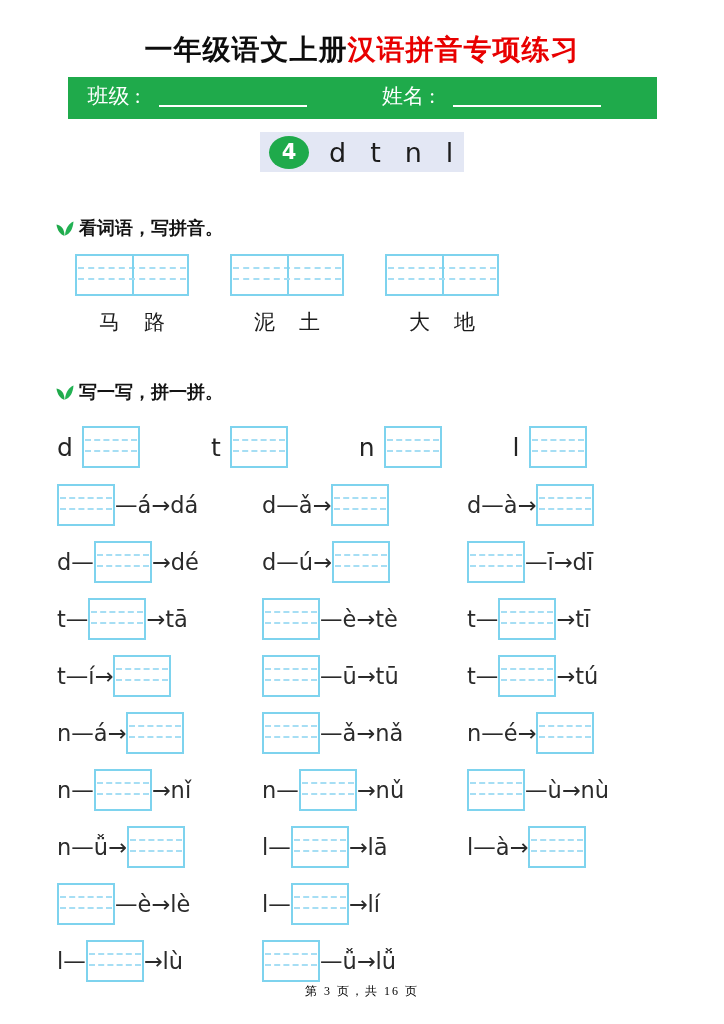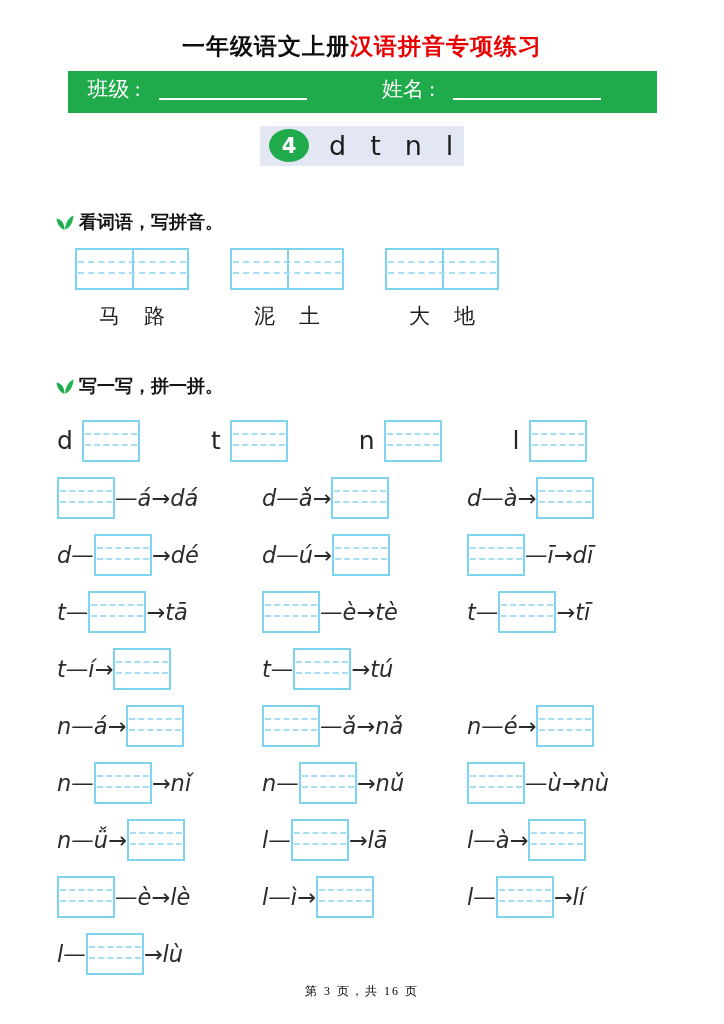--- a/index.html
+++ b/index.html
@@ -13,21 +13,21 @@
   *{box-sizing:border-box;}
   html,body{margin:0;padding:0;}
   body{
     width:724px;height:1024px;background:#ffffff;position:relative;overflow:hidden;
     font-family:"DejaVu Sans",sans-serif;color:var(--ink);
   }
   
   .title{
     margin:32px 0 0;text-align:center;
     font-family:"Liberation Serif",serif;font-weight:900;
-    font-size:23px;letter-spacing:1px;color:#0d0d0d;line-height:1.3;
+    font-size:28px;letter-spacing:1px;color:#0d0d0d;line-height:1.3;
   }
   .title .t-red{color:var(--red);}
   
   .info-bar{
     margin:9px auto 0;width:589px;height:42px;background:var(--green);
     display:flex;align-items:center;
   }
   .info-field{flex:1;display:flex;align-items:flex-end;padding:4px 14px 8px 20px;gap:8px;}
   .info-label{color:#ffffff;font-family:"Liberation Serif",serif;font-size:21px;line-height:1;white-space:pre;}
   .blank-line{width:148px;height:16px;border-bottom:2px solid #ffffff;margin-left:10px;}
@@ -64,21 +64,21 @@
   .word-row{margin:14px 0 0 75px;display:flex;gap:41px;}
   .word-col{width:114px;}
   .word-chars{
     display:flex;justify-content:space-evenly;margin-top:12px;
     font-family:"Liberation Serif",serif;font-size:21px;color:#1c1c1c;
   }
   
   .letter-row{margin:22px 0 0 57px;display:flex;gap:71px;}
   .letter-item{display:flex;align-items:center;gap:9px;font-size:25px;color:#242424;}
   
-  .blend-grid{margin:8px 8px 0 57px;font-style:italic;}
+  .blend-grid{margin:8px 8px 0 57px;}
   .blend-row{display:flex;height:57px;align-items:center;}
   .blend-cell{width:205px;display:flex;align-items:center;font-size:22.5px;color:#2b2b2b;}
   .blend-cell span{white-space:pre;line-height:1;}
   
   .footer{
     position:absolute;left:0;right:0;bottom:24px;text-align:center;
     font-family:"Liberation Serif",serif;font-size:12px;letter-spacing:2px;color:#000000;
   }
 </style>
 </head>
@@ -225,20 +225,24 @@
         <div class="pybox small"></div>
         <span>→tī</span>
       </div>
     </div>
     <div class="blend-row">
       <div class="blend-cell">
         <span>t—í→</span>
         <div class="pybox small"></div>
       </div>
       <div class="blend-cell">
+        <div class="pybox small"></div>
+        <span>—ū→tū</span>
+      </div>
+      <div class="blend-cell">
         <span>t—</span>
         <div class="pybox small"></div>
         <span>→tú</span>
       </div>
     </div>
     <div class="blend-row">
       <div class="blend-cell">
         <span>n—á→</span>
         <div class="pybox small"></div>
       </div>
@@ -281,31 +285,31 @@
         <span>l—à→</span>
         <div class="pybox small"></div>
       </div>
     </div>
     <div class="blend-row">
       <div class="blend-cell">
         <div class="pybox small"></div>
         <span>—è→lè</span>
       </div>
       <div class="blend-cell">
-        <span>l—ì→</span>
-        <div class="pybox small"></div>
-      </div>
-      <div class="blend-cell">
         <span>l—</span>
         <div class="pybox small"></div>
         <span>→lí</span>
       </div>
     </div>
     <div class="blend-row">
       <div class="blend-cell">
         <span>l—</span>
         <div class="pybox small"></div>
         <span>→lù</span>
       </div>
+      <div class="blend-cell">
+        <div class="pybox small"></div>
+        <span>—ǚ→lǚ</span>
+      </div>
     </div>
   </div>
 
 <div class="footer">第 3 页，共 16 页</div>
 
 </body></html>

